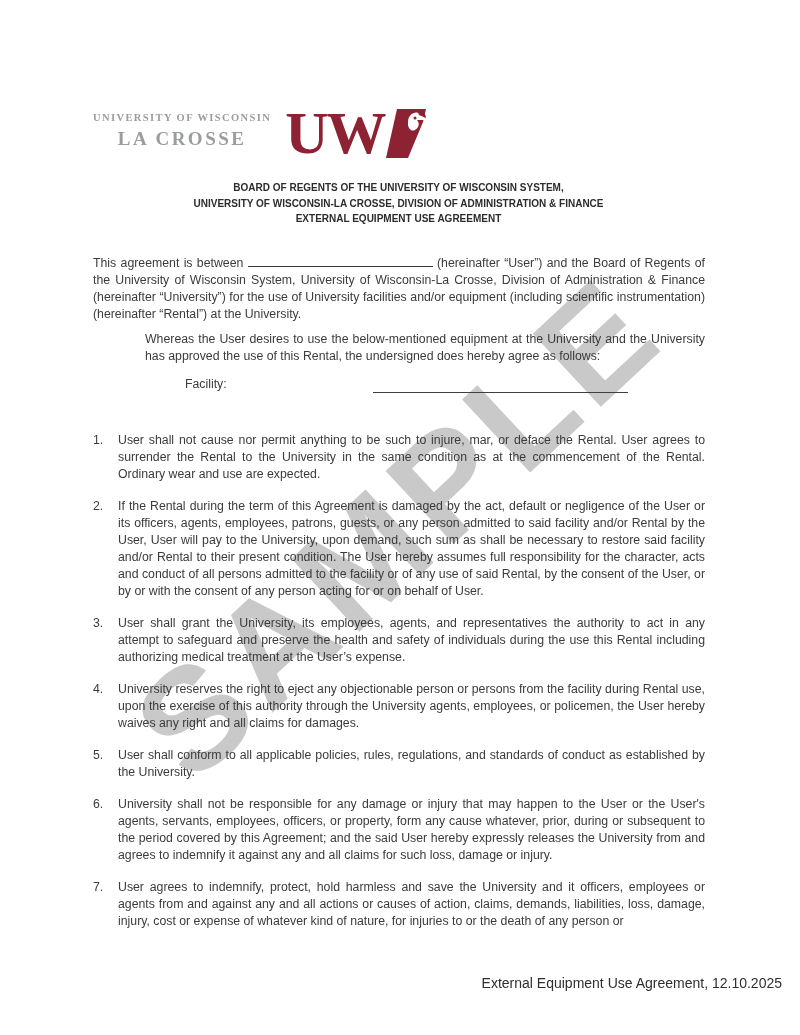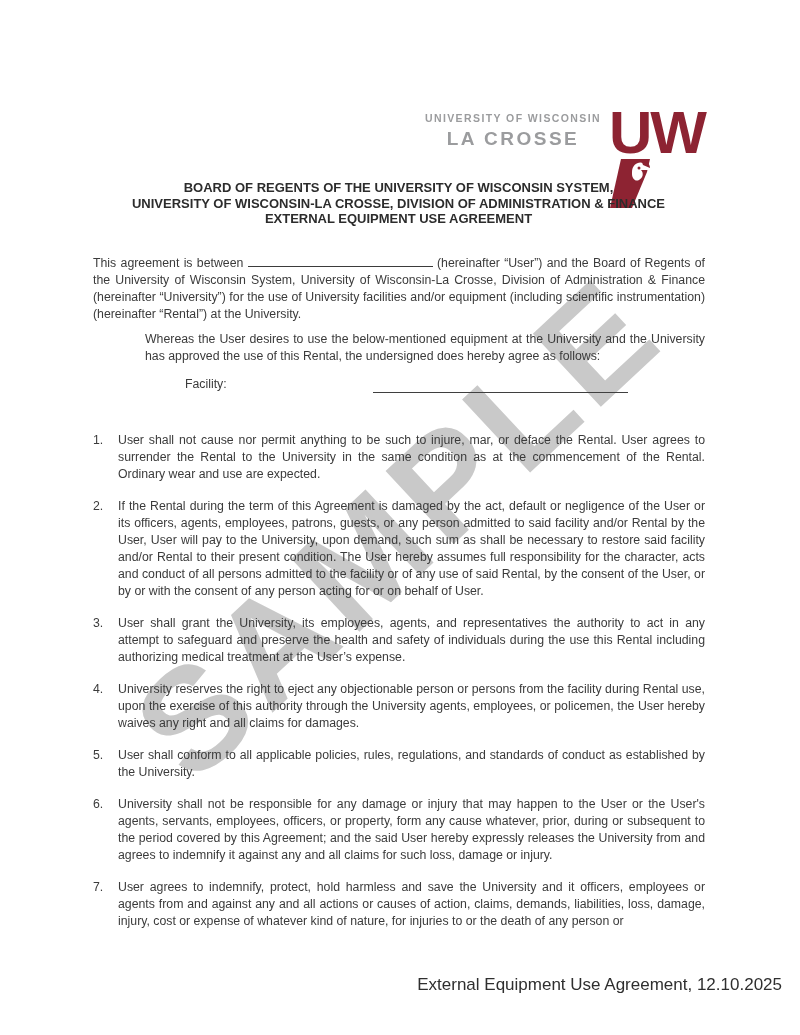--- a/index.html
+++ b/index.html
@@ -36,57 +36,58 @@
     z-index: 1;
     font-size: 12.3px;
     line-height: 17px;
   }
   
   .logo {
     position: absolute;
     top: 108px;
     left: 0; right: 0;
     display: flex;
-    justify-content: flex-end;
+    justify-content: flex-start;
     align-items: flex-start;
-    gap: 8px;
+    gap: 14px;
+    font-family: Liberation Serif, serif;
   }
   .logo-text { text-align: center; margin-top: 4px; }
   .logo-line1 {
     font-size: 10.5px;
     font-weight: bold;
     letter-spacing: 1.4px;
     color: #9b9c9e;
     white-space: nowrap;
     line-height: 12px;
   }
   .logo-line2 {
     font-size: 19px;
     font-weight: bold;
     letter-spacing: 2.5px;
     color: #9b9c9e;
     white-space: nowrap;
     line-height: 29px;
   }
-  .logo-mark { display: flex; align-items: flex-start; flex-direction: column; }
+  .logo-mark { display: flex; align-items: flex-start; }
   .logo-uw {
     font-size: 60px;
     font-weight: bold;
     letter-spacing: -2px;
     line-height: 50px;
     color: #8d2332;
   }
   .eagle { display: block; margin-left: 1px; }
   
   .doc-title {
     position: absolute;
     top: 180px;
     left: 0; right: 1px;
     text-align: center;
-    font-size: 13px;
+    font-size: 10px;
     font-weight: bold;
     line-height: 15.6px;
     color: #2c2c2c;
   }
   
   .para { margin: 0; text-align: justify; }
   .intro { position: absolute; top: 254px; left: 0; right: 0; }
   .whereas { position: absolute; top: 331px; left: 4px; right: 0; margin-left: 48px; }
   .blank-line {
     display: inline-block;
@@ -110,21 +111,21 @@
   
   .clauses { position: absolute; top: 432px; left: 0; right: 0; }
   .clause { display: flex; margin-bottom: 15px; }
   .clause-num { width: 25px; flex: none; }
   .clause-text { flex: 1; text-align: justify; }
   
   .page-footer {
     position: absolute;
     top: 975px;
     right: 18px;
-    font-size: 17px;
+    font-size: 14px;
     color: #2f2f2f;
     z-index: 1;
   }
 </style>
 </head>
 <body>
 
 <div class="page">
 
   <div class="watermark">SAMPLE</div>

